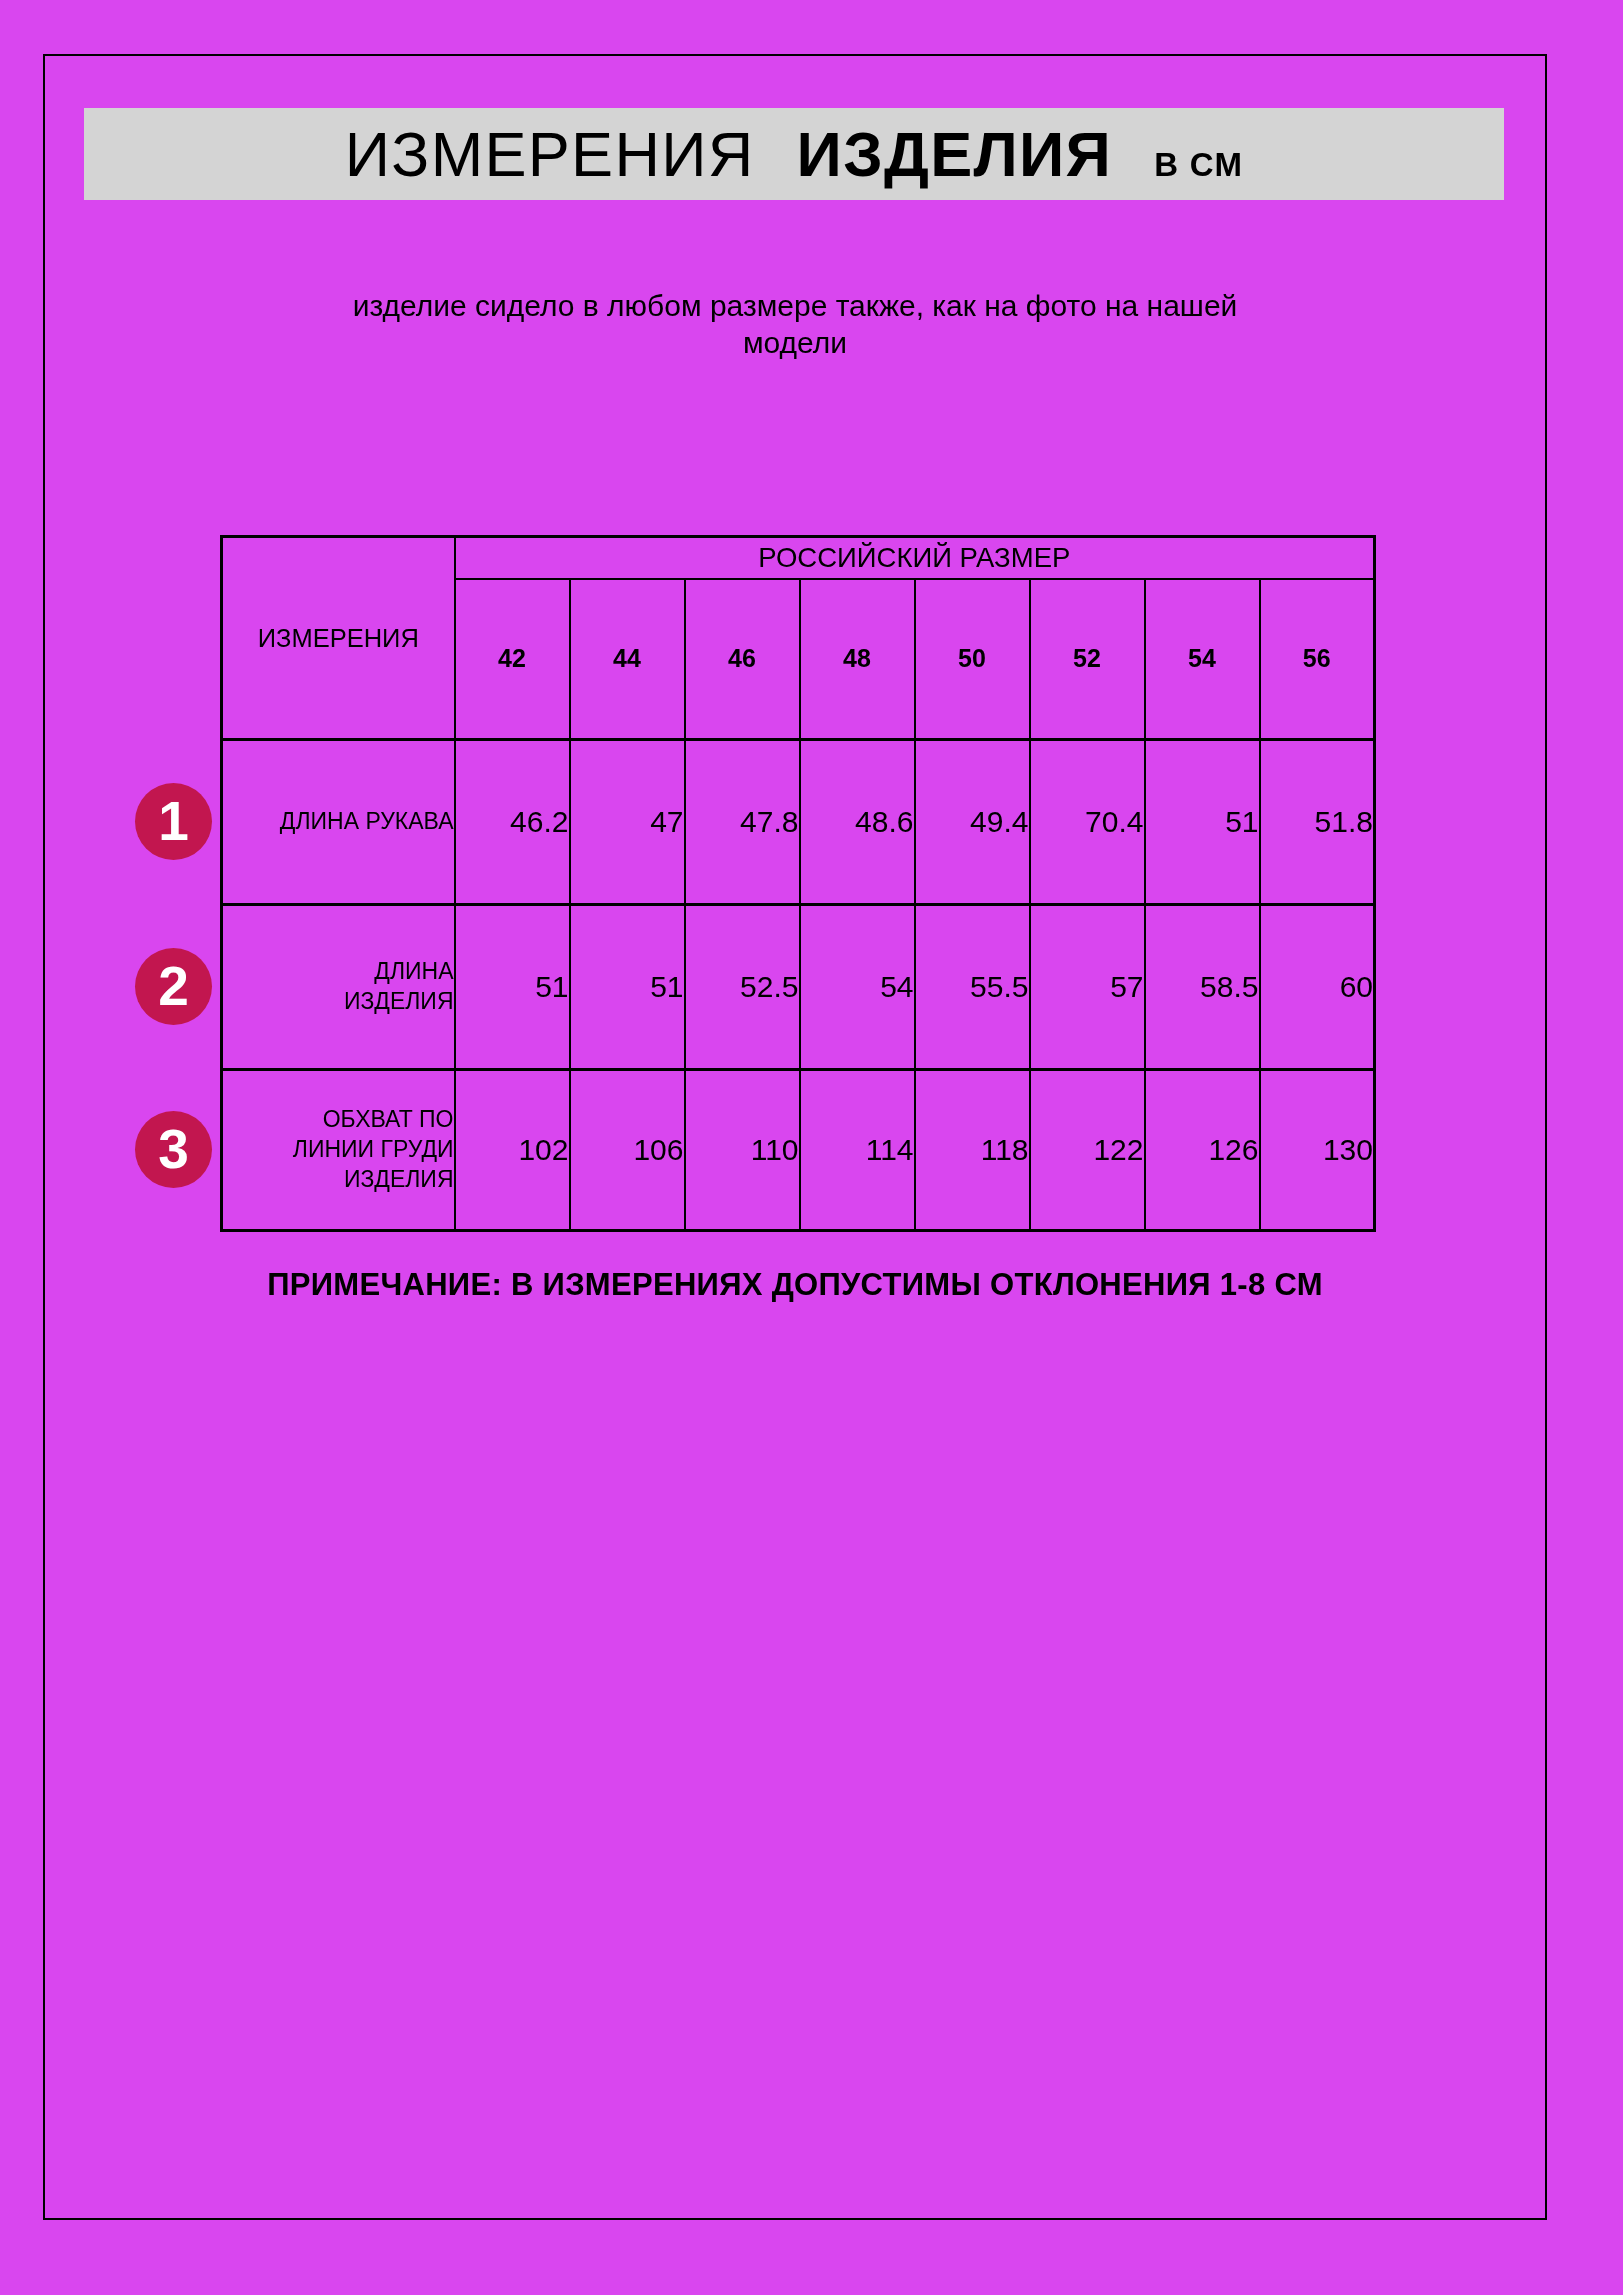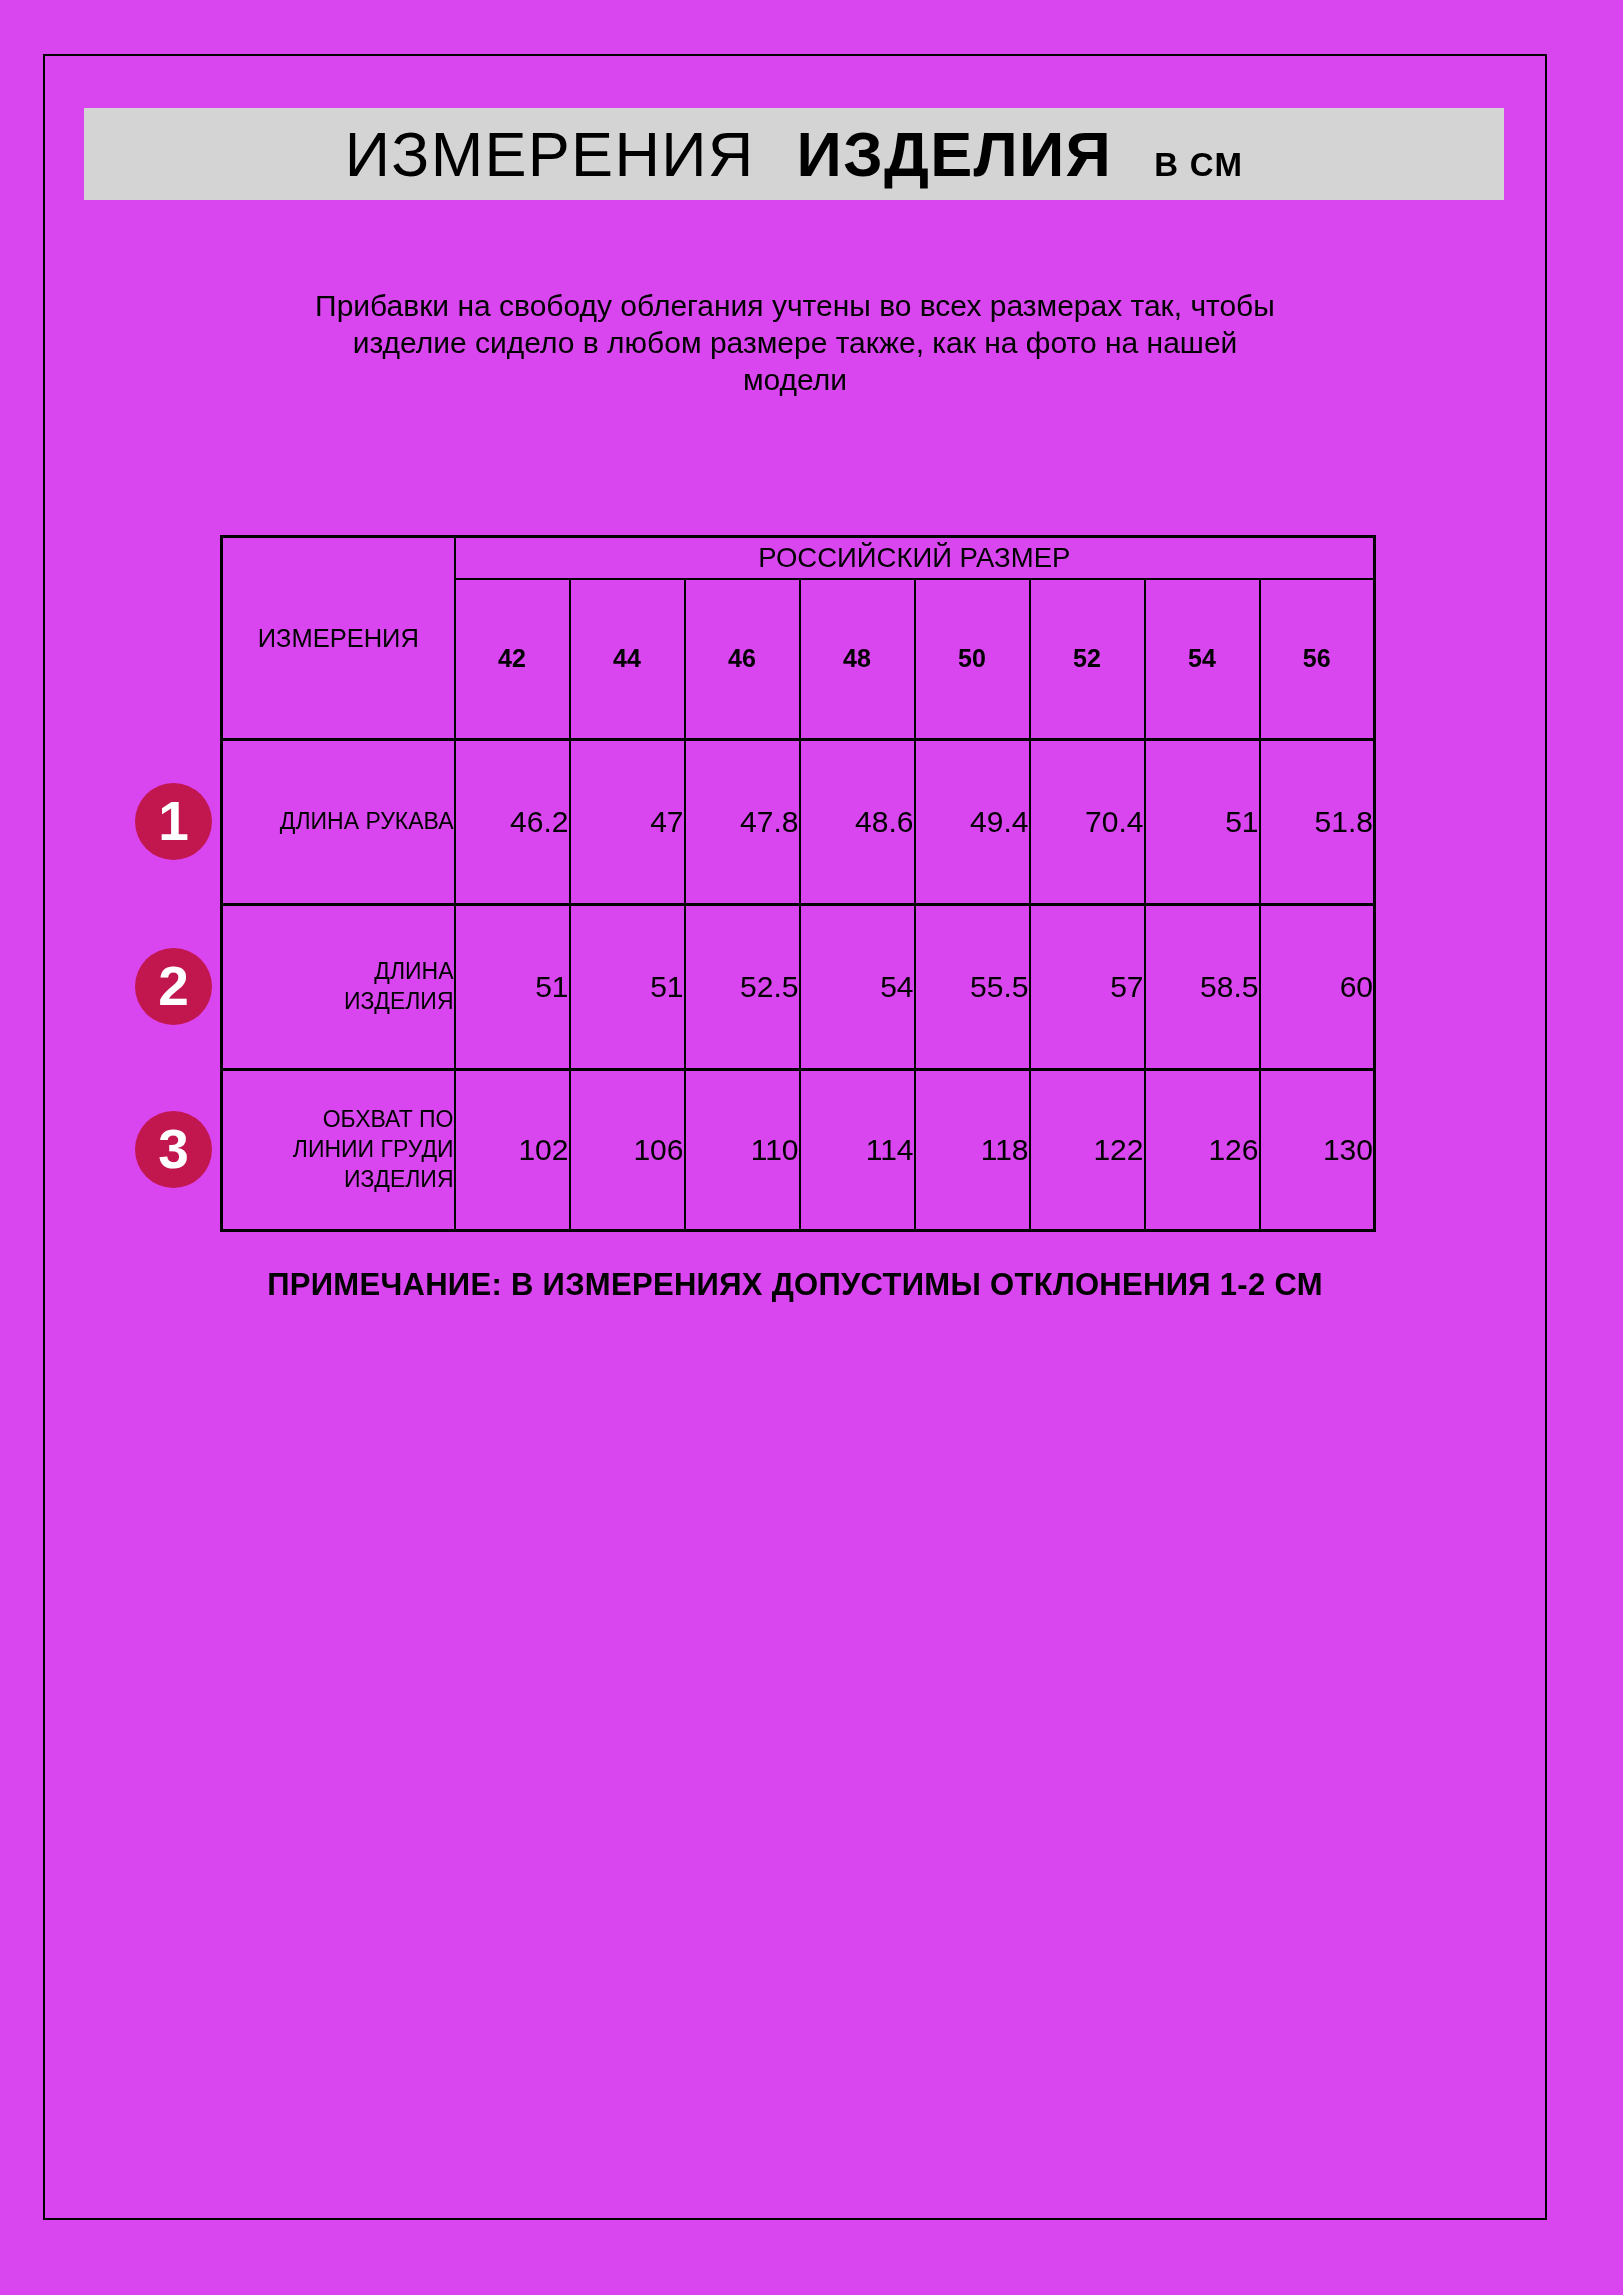--- a/index.html
+++ b/index.html
@@ -127,21 +127,20 @@
   <div class="frame"></div>
 
   <div class="title-bar">
     <span class="title-main">ИЗМЕРЕНИЯ</span>
     <span class="title-bold">ИЗДЕЛИЯ</span>
     <span class="title-units">В СМ</span>
   </div>
 
 
   <div class="description">
-    <div>Прибавки на свободу облегания учтены во всех размерах так, чтобы</div>
     <div>изделие сидело в любом размере также, как на фото на нашей</div>
     <div>модели</div>
   </div>
 
   <table class="size-table">
     <colgroup>
       <col class="col-label">
       <col class="col-size">
         <col class="col-size">
         <col class="col-size">
@@ -202,15 +201,15 @@
         <td class="value-cell">126</td>
         <td class="value-cell">130</td>
       </tr>
     </tbody>
   </table>
 
   <div class="badge badge-1">1</div>
   <div class="badge badge-2">2</div>
   <div class="badge badge-3">3</div>
 
-  <div class="note">ПРИМЕЧАНИЕ: В ИЗМЕРЕНИЯХ ДОПУСТИМЫ ОТКЛОНЕНИЯ 1-2 СМ</div>
+  <div class="note">ПРИМЕЧАНИЕ: В ИЗМЕРЕНИЯХ ДОПУСТИМЫ ОТКЛОНЕНИЯ 1-8 СМ</div>
 </div>
 
 
 </body></html>

